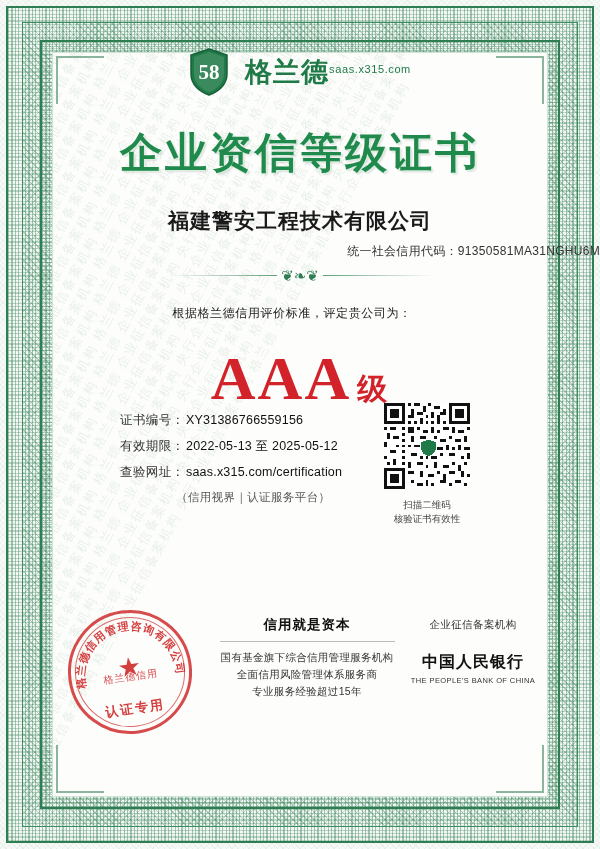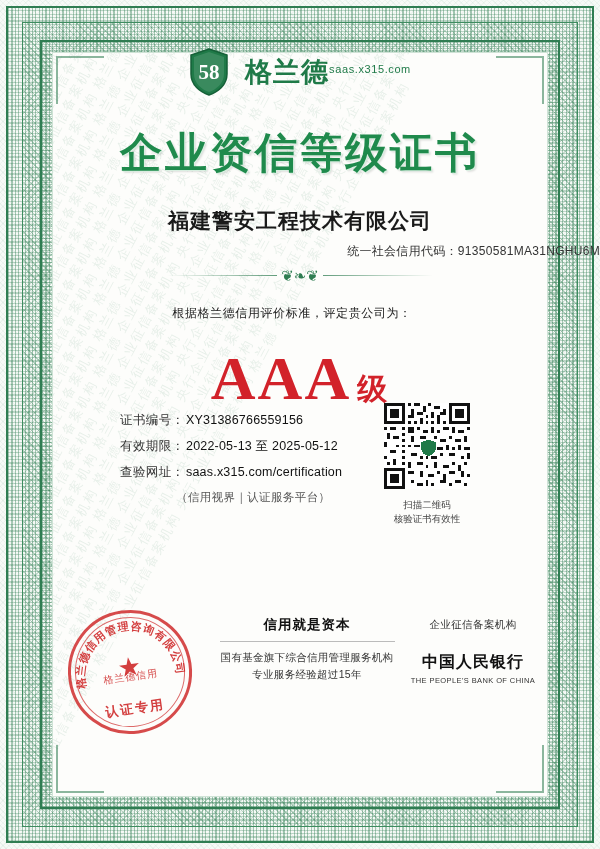--- a/index.html
+++ b/index.html
@@ -651,20 +651,21 @@
         </svg>
         <div class="seal-star">★</div>
         <div class="seal-inner-box">格兰德信用</div>
         <div class="seal-bottom">认证专用</div>
       </div>
 
       <div class="footer-center">
         <div class="footer-slogan">信用就是资本</div>
         <div class="footer-rule"></div>
         <div class="footer-line">国有基金旗下综合信用管理服务机构</div>
+        <div class="footer-line">全面信用风险管理体系服务商</div>
         <div class="footer-line">专业服务经验超过15年</div>
       </div>
 
       <div class="footer-right">
         <div class="pboc-label">企业征信备案机构</div>
         <div class="pboc-cn">中国人民银行</div>
         <div class="pboc-en">THE PEOPLE'S BANK OF CHINA</div>
       </div>
     </div>
 

